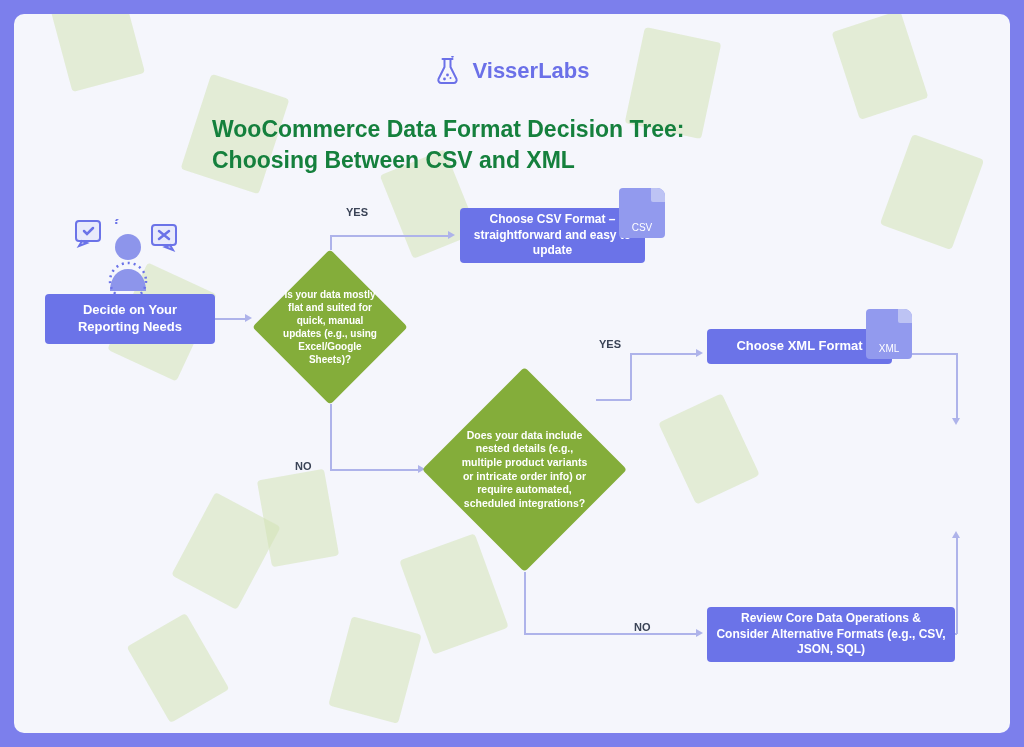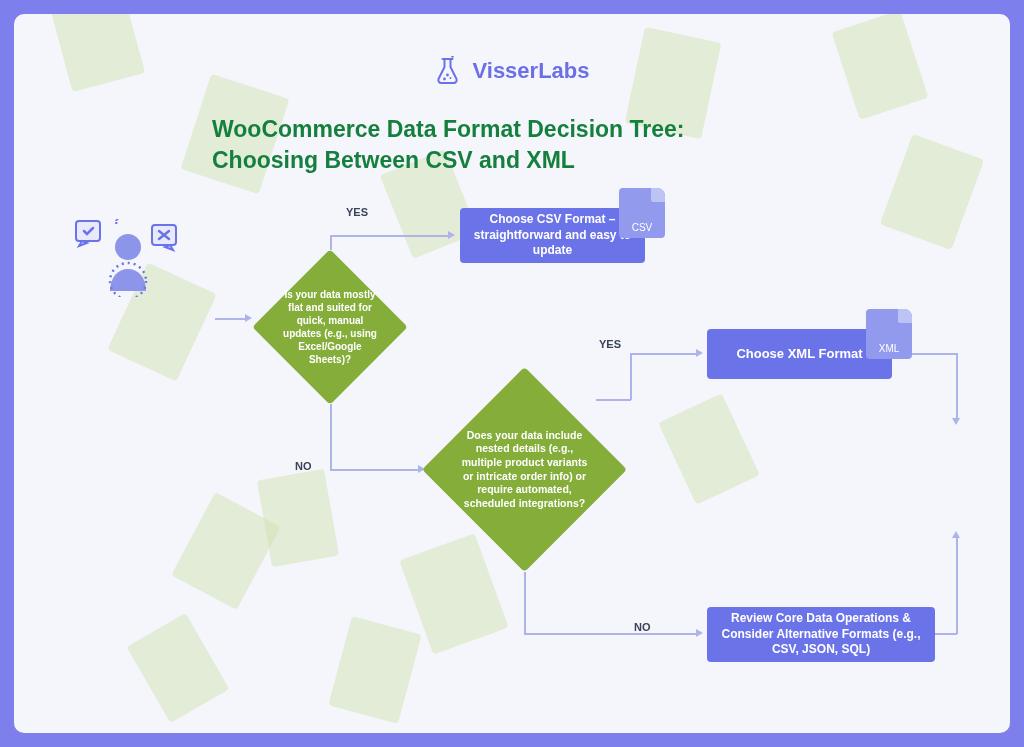--- a/index.html
+++ b/index.html
@@ -85,48 +85,51 @@
       <path d="M87 12l10 8M97 12l-10 8" stroke="#6B73E8" stroke-width="2.5" stroke-linecap="round"></path>
       <path d="M98 26l3 5-8-3z" fill="#E8EAFB" stroke="#6B73E8" stroke-width="2"></path>
       <circle cx="56" cy="28" r="13" fill="#8D95EB"></circle>
       <path d="M38 72c0-14 8-22 18-22s18 8 18 22z" fill="#8D95EB"></path>
       <circle cx="56" cy="62" r="18" fill="none" stroke="#6B73E8" stroke-width="2.5" stroke-dasharray="2 4"></circle>
       <text x="40" y="5" font-size="15" font-weight="700" fill="#6B73E8">?</text>
       <text x="58" y="0" font-size="10" font-weight="700" fill="#6B73E8">?</text>
     </svg>
   </div>
 
+  <div class="node rect" style="top:280px;left:31px;width:170px;height:50px;font-size:13px">
+      <span>Decide on Your Reporting Needs</span>
+    </div>
 
   <div class="node diamond" style="top:258px;left:261px;width:110px;height:110px">
     <div class="diamond-inner">
         <span>Is your data mostly flat and suited for quick, manual updates (e.g., using Excel/Google Sheets)?</span>
       </div>
   </div>
 
   <div class="node rect" style="top:194px;left:446px;width:185px;height:55px">
       <span>Choose CSV Format – straightforward and easy to update</span>
     </div>
   <div class="file-badge" style="top:174px;left:605px">
       <span>CSV</span>
     </div>
 
   <div class="node diamond" style="top:383px;left:438px;width:145px;height:145px">
     <div class="diamond-inner" style="font-size:10.5px">
         <span>Does your data include nested details (e.g., multiple product variants or intricate order info) or require automated, scheduled integrations?</span>
       </div>
   </div>
 
-  <div class="node rect" style="top:315px;left:693px;width:185px;height:50px;font-size:13px">
+  <div class="node rect" style="top:315px;left:693px;width:185px;height:35px;font-size:13px">
       <span>Choose XML Format</span>
     </div>
   <div class="file-badge" style="top:295px;left:852px">
       <span>XML</span>
     </div>
 
-  <div class="node rect" style="top:593px;left:693px;width:228px;height:55px">
+  <div class="node rect" style="top:593px;left:693px;width:248px;height:55px">
       <span>Review Core Data Operations &amp; Consider Alternative Formats (e.g., CSV, JSON, SQL)</span>
     </div>
 
 
   <div class="conn h" style="top:304px;left:201px;width:30px"></div>
   <div class="arrow r" style="top:300px;left:231px"></div>
 
   <div class="conn v" style="top:221px;left:316px;height:15px"></div>
   <div class="conn h" style="top:221px;left:316px;width:118px"></div>
   <div class="arrow r" style="top:217px;left:434px"></div>

